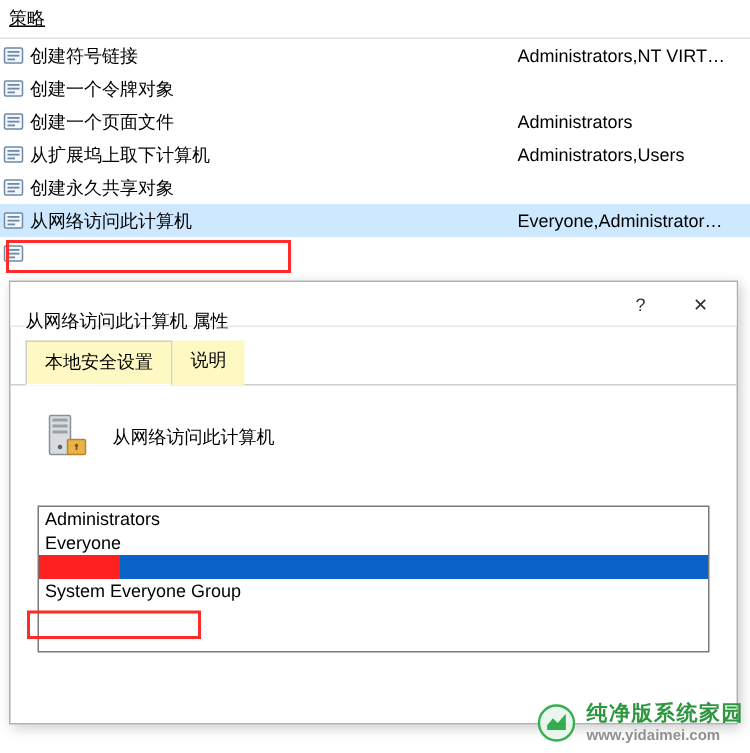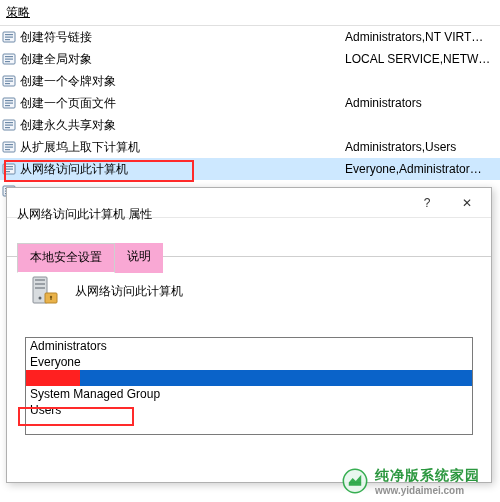--- a/index.html
+++ b/index.html
@@ -69,22 +69,22 @@
   }
   .tabs {
     display: flex;
     padding: 8px 10px 0 10px;
     border-bottom: 1px solid #cfcfcf;
   }
   .tab {
     padding: 5px 12px 6px 12px;
     font-size: 12px;
     position: relative;
-    top: 17px;
-    background: #f9a8d4;
+    top: 1px;
+    background: #fef9c3;
   }
   .tab.active {
     border: 1px solid #cfcfcf;
     border-bottom: 1px solid #fff;
   }
   .dlg-body {
     padding: 16px 18px 10px 18px;
   }
   .policy-title-row {
     display: flex; align-items: center; gap: 14px;
@@ -112,22 +112,22 @@
     color: #fff;
     position: relative;
   }
   .redact {
     position: absolute;
     left: 0; top: 0; width: 54px; height: 16px;
     background: #ff2020;
   }
   .watermark {
     position: absolute;
-    right: 20px; bottom: 6px;
-    display: flex; align-items: flex-start; gap: 6px;
+    right: 4px; bottom: 6px;
+    display: flex; align-items: flex-end; gap: 6px;
     opacity: 0.92;
     font-size: 12px;
   }
   .wm-logo {
     width: 28px; height: 28px;
   }
   .wm-text .cn { font-weight: 600; color:#1a8f2f; font-size:14px; letter-spacing:1px;}
   .wm-text .url { color:#888; font-size:10px;font-weight:bold; }
 
   svg { display: block; }
@@ -154,32 +154,20 @@
       </div>
       <div class="row">
         <span class="icon">
           <svg width="14" height="14" viewBox="0 0 14 14">
             <rect x="1" y="2" width="12" height="10" rx="1" fill="#f3f6fb" stroke="#6e8aa8"></rect>
             <rect x="3" y="4" width="8" height="1.2" fill="#6e8aa8"></rect>
             <rect x="3" y="6.5" width="8" height="1.2" fill="#6e8aa8"></rect>
             <rect x="3" y="9" width="5" height="1.2" fill="#6e8aa8"></rect>
           </svg>
         </span>
-        <span class="label">创建全局对象</span>
-        <span class="setting">LOCAL SERVICE,NETW…</span>
-      </div>
-      <div class="row">
-        <span class="icon">
-          <svg width="14" height="14" viewBox="0 0 14 14">
-            <rect x="1" y="2" width="12" height="10" rx="1" fill="#f3f6fb" stroke="#6e8aa8"></rect>
-            <rect x="3" y="4" width="8" height="1.2" fill="#6e8aa8"></rect>
-            <rect x="3" y="6.5" width="8" height="1.2" fill="#6e8aa8"></rect>
-            <rect x="3" y="9" width="5" height="1.2" fill="#6e8aa8"></rect>
-          </svg>
-        </span>
         <span class="label">创建一个令牌对象</span>
         <span class="setting"></span>
       </div>
       <div class="row">
         <span class="icon">
           <svg width="14" height="14" viewBox="0 0 14 14">
             <rect x="1" y="2" width="12" height="10" rx="1" fill="#f3f6fb" stroke="#6e8aa8"></rect>
             <rect x="3" y="4" width="8" height="1.2" fill="#6e8aa8"></rect>
             <rect x="3" y="6.5" width="8" height="1.2" fill="#6e8aa8"></rect>
             <rect x="3" y="9" width="5" height="1.2" fill="#6e8aa8"></rect>
@@ -190,34 +178,34 @@
       </div>
       <div class="row">
         <span class="icon">
           <svg width="14" height="14" viewBox="0 0 14 14">
             <rect x="1" y="2" width="12" height="10" rx="1" fill="#f3f6fb" stroke="#6e8aa8"></rect>
             <rect x="3" y="4" width="8" height="1.2" fill="#6e8aa8"></rect>
             <rect x="3" y="6.5" width="8" height="1.2" fill="#6e8aa8"></rect>
             <rect x="3" y="9" width="5" height="1.2" fill="#6e8aa8"></rect>
           </svg>
         </span>
+        <span class="label">从扩展坞上取下计算机</span>
+        <span class="setting">Administrators,Users</span>
+      </div>
+      <div class="row">
+        <span class="icon">
+          <svg width="14" height="14" viewBox="0 0 14 14">
+            <rect x="1" y="2" width="12" height="10" rx="1" fill="#f3f6fb" stroke="#6e8aa8"></rect>
+            <rect x="3" y="4" width="8" height="1.2" fill="#6e8aa8"></rect>
+            <rect x="3" y="6.5" width="8" height="1.2" fill="#6e8aa8"></rect>
+            <rect x="3" y="9" width="5" height="1.2" fill="#6e8aa8"></rect>
+          </svg>
+        </span>
         <span class="label">创建永久共享对象</span>
         <span class="setting"></span>
-      </div>
-      <div class="row">
-        <span class="icon">
-          <svg width="14" height="14" viewBox="0 0 14 14">
-            <rect x="1" y="2" width="12" height="10" rx="1" fill="#f3f6fb" stroke="#6e8aa8"></rect>
-            <rect x="3" y="4" width="8" height="1.2" fill="#6e8aa8"></rect>
-            <rect x="3" y="6.5" width="8" height="1.2" fill="#6e8aa8"></rect>
-            <rect x="3" y="9" width="5" height="1.2" fill="#6e8aa8"></rect>
-          </svg>
-        </span>
-        <span class="label">从扩展坞上取下计算机</span>
-        <span class="setting">Administrators,Users</span>
       </div>
       <div class="row selected">
         <span class="icon">
           <svg width="14" height="14" viewBox="0 0 14 14">
             <rect x="1" y="2" width="12" height="10" rx="1" fill="#f3f6fb" stroke="#6e8aa8"></rect>
             <rect x="3" y="4" width="8" height="1.2" fill="#6e8aa8"></rect>
             <rect x="3" y="6.5" width="8" height="1.2" fill="#6e8aa8"></rect>
             <rect x="3" y="9" width="5" height="1.2" fill="#6e8aa8"></rect>
           </svg>
         </span>
@@ -268,22 +256,21 @@
           <circle cx="26" cy="24" r="1.2" fill="#7a5a18"></circle>
           <rect x="25.4" y="24" width="1.2" height="3" fill="#7a5a18"></rect>
         </svg>
       </span>
       <span>从网络访问此计算机</span>
     </div>
     <div class="listbox" id="listbox">
         <div class="item">Administrators</div>
         <div class="item">Everyone</div>
         <div class="item sel">\Guest<span class="redact"></span></div>
-        <div class="item">System Managed Group</div>
-        <div class="item">Users</div>
+        <div class="item">System Everyone Group</div>
       </div>
   </div>
 </div>
 
 <div class="red-box r2"></div>
 
 <div class="watermark">
   <span class="wm-logo">
     <svg viewBox="0 0 36 36">
       <circle cx="18" cy="18" r="15" fill="#e8f7ee" stroke="#27a844" stroke-width="2"></circle>

